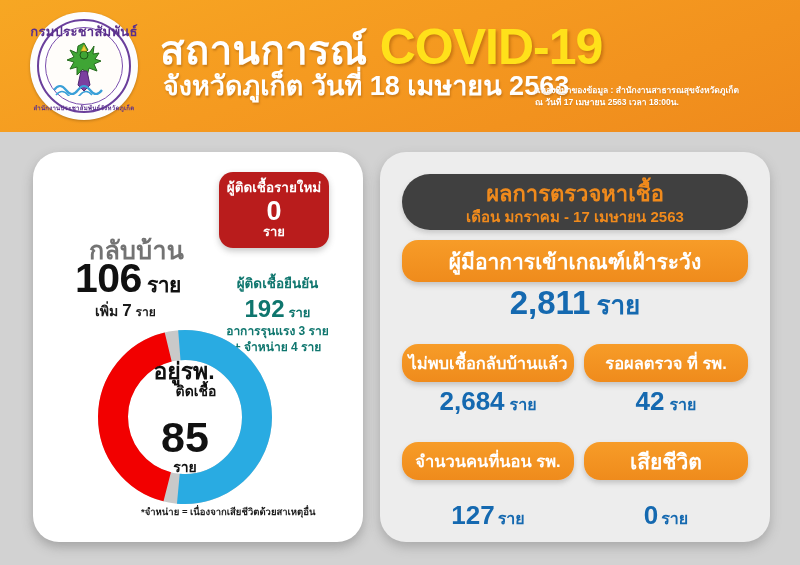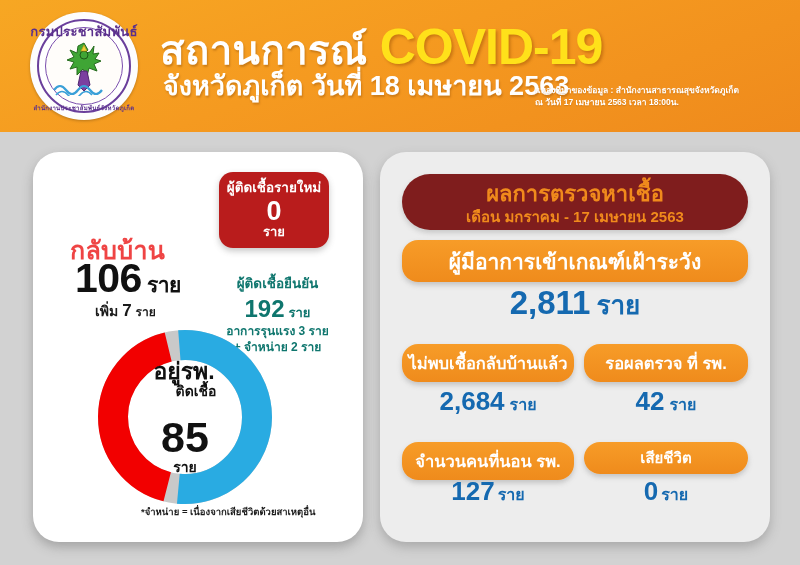--- a/index.html
+++ b/index.html
@@ -83,22 +83,22 @@
 
   
   .left-card {
     position: absolute; left: 33px; top: 152px;
     width: 330px; height: 390px;
     background: #ffffff;
     border-radius: 26px;
     box-shadow: 0 5px 11px rgba(90,90,90,.38);
   }
   .lbl-home {
-    position: absolute; left: 37px; top: 78px;
-    font-size: 25px; font-weight: bold; color: #ef4444;
+    position: absolute; left: 56px; top: 78px;
+    font-size: 25px; font-weight: bold; color: #737373;
     letter-spacing: .3px;
   }
   .num-home {
     position: absolute; left: 42px; top: 103px;
     font-size: 41px; font-weight: bold; color: #111111;
     letter-spacing: -.5px;
   }
   .num-home .unit { font-size: 21px; font-weight: bold; margin-left: 5px; }
   .add-home {
     position: absolute; left: 62px; top: 148px;
@@ -152,21 +152,21 @@
   .right-card {
     position: absolute; left: 380px; top: 152px;
     width: 390px; height: 390px;
     background: #ededed;
     border-radius: 26px;
     box-shadow: 0 5px 11px rgba(95,95,95,.35);
   }
   .rc-title {
     position: absolute; left: 22px; top: 22px;
     width: 346px; height: 56px;
-    background: #7f1d1d; border-radius: 28px;
+    background: #404040; border-radius: 28px;
     box-shadow: 0 3px 5px rgba(120,120,120,.3);
     text-align: center; color: #f08a1c;
   }
   .rc-title .t1 { font-size: 22px; font-weight: bold; line-height: 1; margin-top: 9px; }
   .rc-title .t2 { font-size: 15px; font-weight: bold; line-height: 1; margin-top: 4px; }
 
   .pill {
     background: linear-gradient(180deg, #f79c28 0%, #ef8b1c 100%);
     border-radius: 16px;
     color: #ffffff; font-weight: bold; text-align: center;
@@ -188,23 +188,23 @@
   .pill-b { position: absolute; left: 204px; top: 192px; width: 164px; height: 38px; font-size: 16.5px; }
   .val-a, .val-b {
     position: absolute; top: 236px; color: #1569b0;
     font-size: 26px; font-weight: bold; text-align: center; line-height: 1;
   }
   .val-a { left: 22px; width: 172px; }
   .val-b { left: 204px; width: 164px; }
   .val-a .unit, .val-b .unit { font-size: 16px; margin-left: 5px; }
 
   .pill-c { position: absolute; left: 22px;  top: 290px; width: 172px; height: 38px; font-size: 16.5px; }
-  .pill-d { position: absolute; left: 204px; top: 290px; width: 164px; height: 32px; font-size: 15px; }
+  .pill-d { position: absolute; left: 204px; top: 290px; width: 164px; height: 38px; font-size: 21px; }
   .val-c, .val-d {
-    position: absolute; top: 326px; color: #1569b0;
+    position: absolute; top: 350px; color: #1569b0;
     font-size: 26px; font-weight: bold; text-align: center; line-height: 1;
   }
   .val-c { left: 22px; width: 172px; }
   .val-d { left: 204px; width: 164px; }
   .val-c .unit, .val-d .unit { font-size: 16px; margin-left: 3px; }
 </style>
 </head>
 <body>
 
 <div id="page">
@@ -260,21 +260,21 @@
       <div class="n">0</div>
       <div class="u">ราย</div>
     </div>
 
     <div class="confirm-block">
       <div class="t">ผู้ติดเชื้อยืนยัน</div>
       <div class="n">
         <span>192</span><span class="unit">ราย</span>
       </div>
       <div class="d">อาการรุนแรง 3 ราย</div>
-      <div class="d">+ จำหน่าย 2 ราย</div>
+      <div class="d">+ จำหน่าย 4 ราย</div>
     </div>
 
     <div class="donut-wrap">
       <svg class="donut-svg" width="190" height="190" viewBox="0 0 190 190">
         <circle cx="95" cy="95" r="72" fill="none" stroke="#c9c9c9" stroke-width="30"></circle>
         <g id="donut-arcs">
             <path d="M 89.35094510759517 23.221951971214793 A 72 72 0 1 1 88.34800748028945 166.69205671144965" fill="none" stroke="#29abe2" stroke-width="30"></path>
             <path d="M 77.21479600726633 164.76880763591168 A 72 72 0 0 1 78.19193380237483 24.989365731367286" fill="none" stroke="#f20000" stroke-width="30"></path>
           </g>
       </svg>

